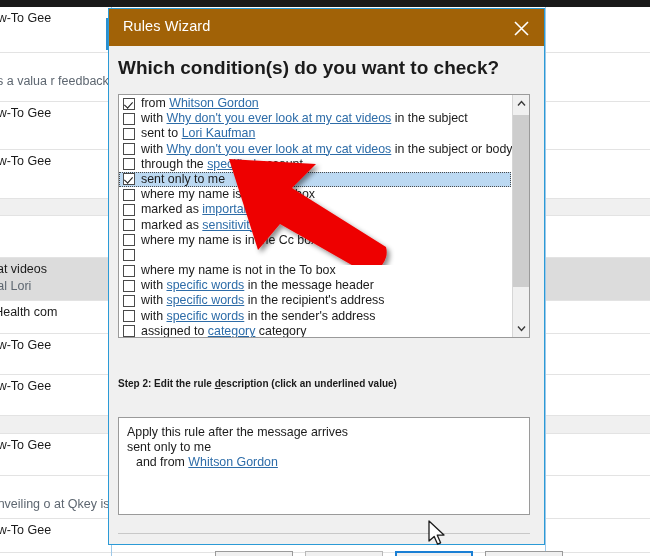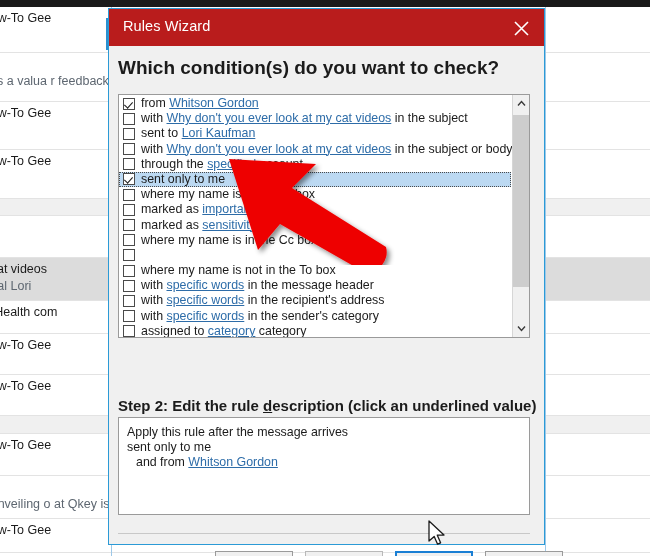--- a/index.html
+++ b/index.html
@@ -39,21 +39,21 @@
   #dialog {
     position: absolute; left: 108px; top: 8px;
     width: 437px; height: 537px;
     background: #f0f0f0;
     border: 1px solid #2b9ad6;
     box-sizing: border-box;
     box-shadow: 0 0 0 0 rgba(0,0,0,0);
   }
   #titlebar {
     position: absolute; left: 0; top: 0; width: 100%; height: 37px;
-    background: #b91c1c;
+    background: #a16207;
   }
   #titlebar .tl {
     position: absolute; left: 14px; top: 9px;
     color: #ffffff; font-size: 14.5px; letter-spacing: .1px;
   }
   #closebtn {
     position: absolute; right: 0; top: 0; width: 45px; height: 37px;
     cursor: default;
   }
   #closebtn svg { position: absolute; left: 15px; top: 12px; }
@@ -94,21 +94,21 @@
   #sbar {
     position: absolute; right: 0; top: 0; width: 17px; height: 100%;
     background: #f0f0f0; border-left: 1px solid #d6d6d6; box-sizing: border-box;
   }
   #sbar .arrow { position: absolute; left: 0; width: 17px; height: 17px; background: #f0f0f0; }
   #sbar .arrow.up { top: 0; }
   #sbar .arrow.dn { bottom: 0; }
   #sbar .arrow svg { position: absolute; left: 4px; top: 5px; }
   #sthumb { position: absolute; left: 0; width: 17px; top: 17px; height: 172px; background: #cdcdcd; }
 
-  .hdr3 { position: absolute; left: 9px; top: 351px; font-size: 15px; font-weight: bold; color: #1b1b1b; text-align: right; }
+  .hdr3 { position: absolute; left: 9px; top: 332px; font-size: 10px; font-weight: bold; color: #1b1b1b; text-align: right; }
   .hdr3 u { text-decoration: underline; }
 
   #descbox {
     position: absolute; left: 9px; top: 371px;
     width: 412px; height: 98px;
     background: #ffffff; border: 1px solid #9a9a9a; box-sizing: border-box;
   }
   #descbox .dl { position: absolute; left: 8px; font-size: 12.4px; color: #1b1b1b; white-space: nowrap; }
   #descbox .dl.r0 { top: 7px; }
   #descbox .dl.r1 { top: 22px; }
@@ -217,21 +217,21 @@
             <div class="cond"><span class="cb"></span><span>through the </span><a>specified</a><span> account</span></div>
             <div class="cond selected"><span class="cb on"></span><span>sent only to me</span></div>
             <div class="cond"><span class="cb"></span><span>where my name is in the To box</span></div>
             <div class="cond"><span class="cb"></span><span>marked as </span><a>importance</a></div>
             <div class="cond"><span class="cb"></span><span>marked as </span><a>sensitivity</a></div>
             <div class="cond"><span class="cb"></span><span>where my name is in the Cc box</span></div>
             <div class="cond"><span class="cb"></span></div>
             <div class="cond"><span class="cb"></span><span>where my name is not in the To box</span></div>
             <div class="cond"><span class="cb"></span><span>with </span><a>specific words</a><span> in the message header</span></div>
             <div class="cond"><span class="cb"></span><span>with </span><a>specific words</a><span> in the recipient's address</span></div>
-            <div class="cond"><span class="cb"></span><span>with </span><a>specific words</a><span> in the sender's category</span></div>
+            <div class="cond"><span class="cb"></span><span>with </span><a>specific words</a><span> in the sender's address</span></div>
             <div class="cond"><span class="cb"></span><span>assigned to </span><a>category</a><span> category</span></div>
           </div>
         <div id="sbar">
           <div class="arrow up">
             <svg width="9" height="7" viewBox="0 0 9 7">
               <path d="M1 5.5 L4.5 1.5 L8 5.5" stroke="#3a3a3a" stroke-width="1.4" fill="none"></path>
             </svg>
           </div>
           <div id="sthumb" style="top: 20px; height: 172px;"></div>
           <div class="arrow dn">

